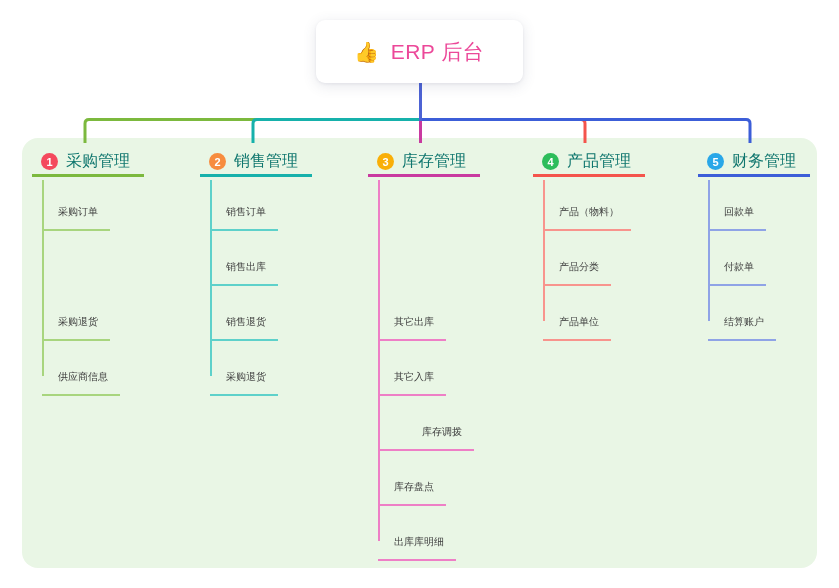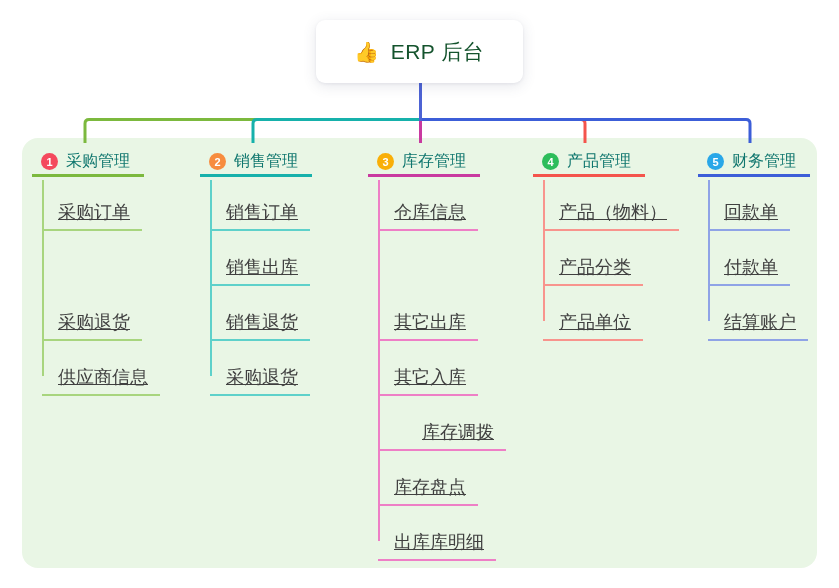--- a/index.html
+++ b/index.html
@@ -12,21 +12,21 @@
 
   
   .root-card {
     position: absolute; left: 316px; top: 20px; width: 207px; height: 63px;
     background: #ffffff; border-radius: 9px;
     box-shadow: 0 3px 14px rgba(60,70,100,0.13), 0 1px 3px rgba(60,70,100,0.08);
     display: flex; align-items: center; justify-content: center; gap: 11px;
     z-index: 3; cursor: default;
   }
   .root-card .thumb { font-size: 20px; color: #f6c244; line-height: 1; }
-  .root-card .root-label { font-size: 21px; color: #14532d; letter-spacing: 0.5px; }
+  .root-card .root-label { font-size: 21px; color: #ec4899; letter-spacing: 0.5px; }
 
   
   #connectors { position: absolute; left: 0; top: 0; z-index: 1; }
 
   
   .panel {
     position: absolute; left: 22px; top: 138px; width: 795px; height: 430px;
     background: #e9f6e5; border-radius: 16px; z-index: 0;
   }
 
@@ -42,22 +42,22 @@
     color: #ffffff; font-size: 11px; font-weight: bold;
     display: inline-flex; align-items: center; justify-content: center;
     line-height: 1; padding-top: 1px;
   }
   .branch-label { font-size: 16px; color: #0f766e; }
 
   .vline { position: absolute; left: 10px; top: 31px; width: 2px; }
 
   .item {
     position: absolute; left: 10px; white-space: nowrap;
-    padding: 0 12px 7px 16px; line-height: 20px; font-size: 18px; color: #404040;
-    border-bottom: 2px solid #ccc; cursor: pointer; text-decoration: underline;
+    padding: 0 12px 7px 16px; line-height: 20px; font-size: 10px; color: #404040;
+    border-bottom: 2px solid #ccc; cursor: pointer;
   }
 </style>
 </head>
 <body>
 
 <div id="canvas">
 
   <div class="panel"></div>
 
   <svg id="connectors" width="839" height="588" viewBox="0 0 839 588">
@@ -95,21 +95,20 @@
         <div class="item" style="top: 108px; border-bottom-color: rgb(94, 209, 202);">销售出库</div>
         <div class="item" style="top: 163px; border-bottom-color: rgb(94, 209, 202);">销售退货</div>
         <div class="item" style="top: 218px; border-bottom-color: rgb(94, 209, 202);">采购退货</div>
       </div>
       <div class="branch" style="left: 368px;">
         <div class="branch-header" style="border-bottom-color: rgb(201, 58, 160);">
           <span class="badge" style="background: rgb(249, 175, 8);">3</span>
           <span class="branch-label">库存管理</span>
         </div>
         <div class="vline" style="background: rgb(238, 127, 198); height: 361px;"></div>
-        <div class="item" style="top: 53px; border-bottom-color: rgb(238, 127, 198);">仓库信息</div>
         <div class="item" style="top: 163px; border-bottom-color: rgb(238, 127, 198);">其它出库</div>
         <div class="item" style="top: 218px; border-bottom-color: rgb(238, 127, 198);">其它入库</div>
         <div class="item" style="top: 273px; border-bottom-color: rgb(238, 127, 198); padding-left: 44px;">库存调拨</div>
         <div class="item" style="top: 328px; border-bottom-color: rgb(238, 127, 198);">库存盘点</div>
         <div class="item" style="top: 383px; border-bottom-color: rgb(238, 127, 198);">出库库明细</div>
       </div>
       <div class="branch" style="left: 533px;">
         <div class="branch-header" style="border-bottom-color: rgb(244, 84, 76);">
           <span class="badge" style="background: rgb(45, 189, 91);">4</span>
           <span class="branch-label">产品管理</span>

